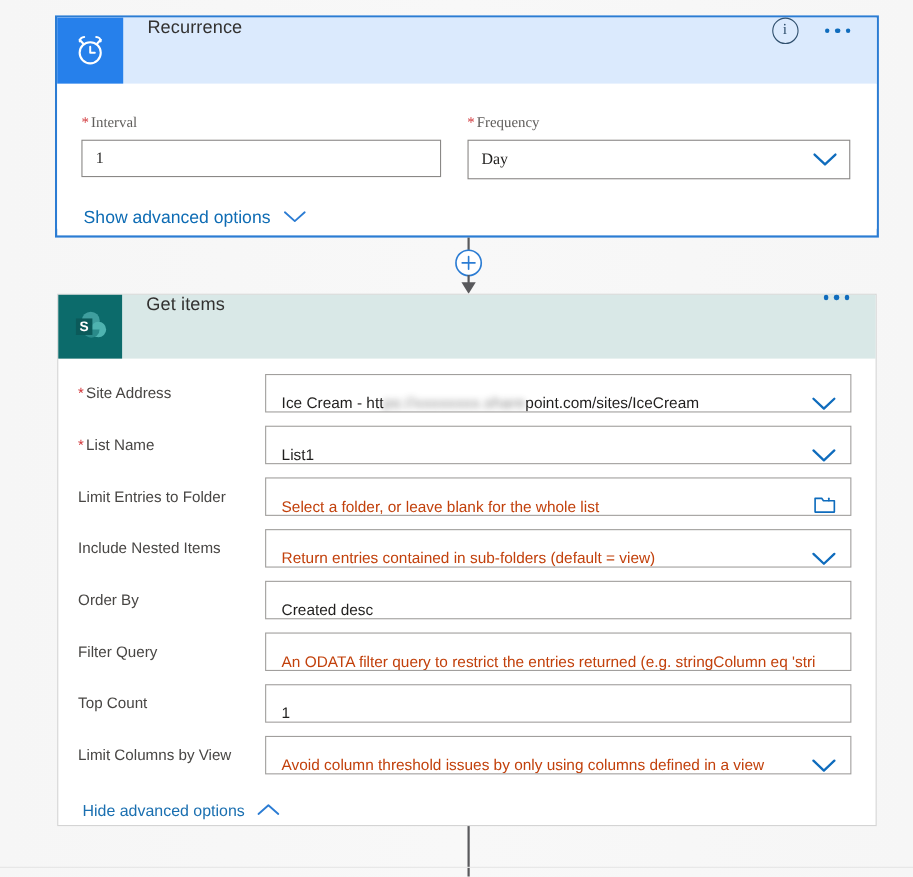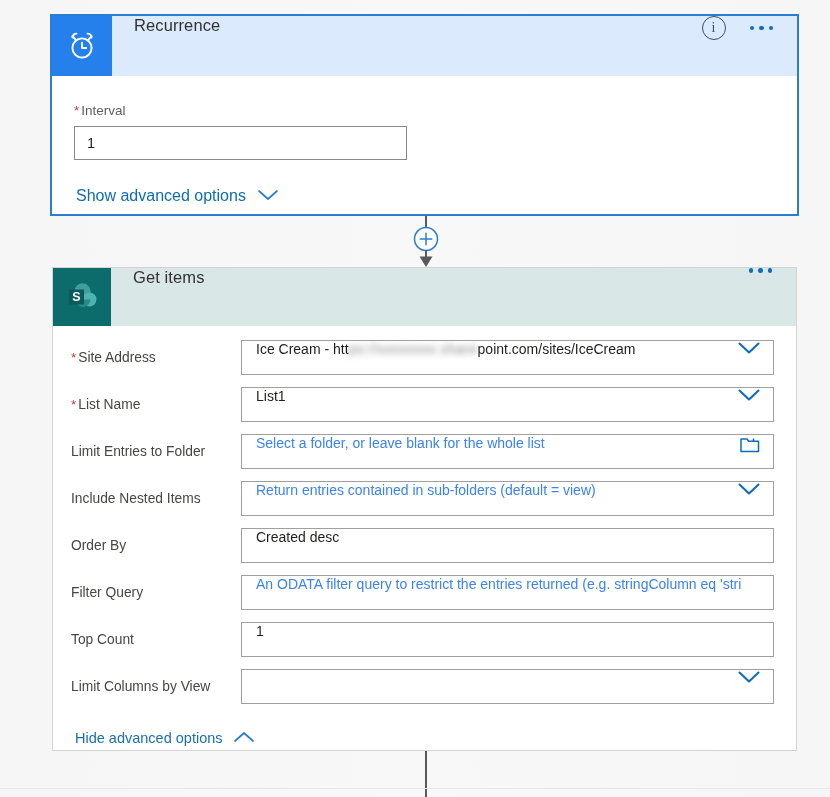--- a/index.html
+++ b/index.html
@@ -97,20 +97,21 @@
   }
 
   .rec-body {
     padding: 27px 24px 0 22px;
     background: #fff;
   }
 
   .rec-fields {
     display: flex;
     gap: 24px;
+    font-family: Liberation Serif, serif;
   }
   .rec-field { width: 333px; }
   .rec-field.wide { width: 355px; }
 
   .field-label {
     font-size: 13.5px;
     color: #605e5c;
     margin-bottom: 8px;
     display: block;
   }
@@ -197,29 +198,29 @@
     color: #484644;
     padding-right: 8px;
   }
 
   .gi-input {
     flex: 1;
     height: 35px;
     border: 1px solid #a19f9d;
     background: #fff;
     display: flex;
-    align-items: flex-start;
+    align-items: flex-end;
     padding: 0 12px 0 14px;
     font-size: 14px;
     color: #201f1e;
     overflow: hidden;
     white-space: nowrap;
   }
 
-  .gi-input .placeholder { color: #3b82f6; }
+  .gi-input .placeholder { color: #c2410c; }
   .gi-input .value { color: #201f1e; }
 
   
   .redacted {
     display: inline-block;
     filter: blur(3.1px);
     opacity: 0.62;
     letter-spacing: 0.4px;
     color: #3a3a3a;
   }
@@ -284,20 +285,33 @@
 
         <div class="rec-field">
           <label class="field-label">
             <span class="req-star">*</span><span>Interval</span>
           </label>
           <div class="text-input">
             <span>1</span>
           </div>
         </div>
 
+        <div class="rec-field wide">
+          <label class="field-label">
+            <span class="req-star">*</span><span>Frequency</span>
+          </label>
+          <div class="text-input tall">
+            <span>Day</span>
+            <span class="chevron">
+              <svg width="24" height="14" viewBox="0 0 24 14" aria-hidden="true">
+                <path d="M2.5 2.5 L12 11.5 L21.5 2.5" fill="none" stroke="#0f6cbd" stroke-width="2.1" stroke-linecap="round" stroke-linejoin="round"></path>
+              </svg>
+            </span>
+          </div>
+        </div>
 
       </div>
 
       <div class="adv-link">
         <span>Show advanced options</span>
         <span>
           <svg width="22" height="12" viewBox="0 0 22 12" aria-hidden="true">
             <path d="M2 2 L11 10 L20 2" fill="none" stroke="#2b7cd3" stroke-width="1.7" stroke-linecap="round" stroke-linejoin="round"></path>
           </svg>
         </span>
@@ -419,20 +433,21 @@
         <div class="gi-label">Top Count</div>
         <div class="gi-input">
           <span class="value">1</span>
         </div>
       </div>
 
       
       <div class="gi-row">
         <div class="gi-label">Limit Columns by View</div>
         <div class="gi-input">
+          <span class="placeholder">Avoid column threshold issues by only using columns defined in a view</span>
           <span class="chevron">
             <svg width="24" height="14" viewBox="0 0 24 14" aria-hidden="true">
               <path d="M2.5 2.5 L12 11.5 L21.5 2.5" fill="none" stroke="#0f6cbd" stroke-width="2.1" stroke-linecap="round" stroke-linejoin="round"></path>
             </svg>
           </span>
         </div>
       </div>
 
       <div class="hide-link">
         <span>Hide advanced options</span>

